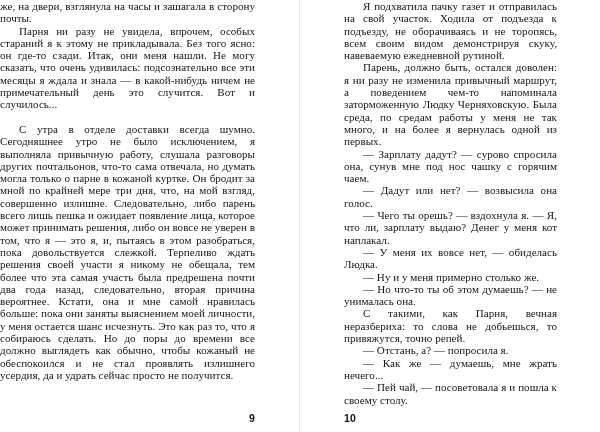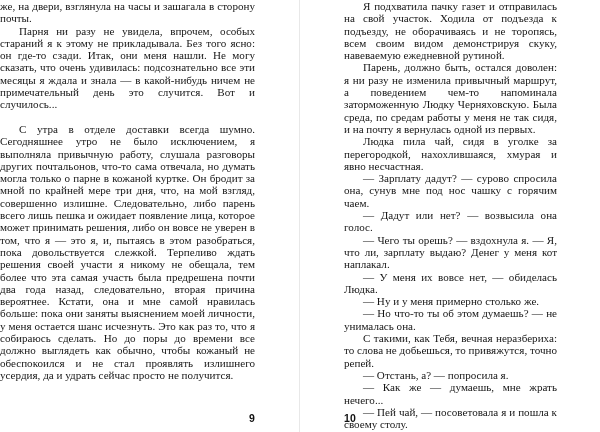--- a/index.html
+++ b/index.html
@@ -92,29 +92,28 @@
       <p>С утра в отделе доставки всегда шумно. Сегодняшнее утро не было исключением, я выполняла привычную работу, слушала разговоры других почтальонов, что-то сама отвечала, но думать могла только о парне в кожаной куртке. Он бродит за мной по крайней мере три дня, что, на мой взгляд, совершенно излишне. Следовательно, либо парень всего лишь пешка и ожидает появление лица, которое может принимать решения, либо он вовсе не уверен в том, что я — это я, и, пытаясь в этом разобраться, пока довольствуется слежкой. Терпеливо ждать решения своей участи я никому не обещала, тем более что эта самая участь была предрешена почти два года назад, следовательно, вторая причина вероятнее. Кстати, она и мне самой нравилась больше: пока они заняты выяснением моей личности, у меня остается шанс исчезнуть. Это как раз то, что я собираюсь сделать. Но до поры до времени все должно выглядеть как обычно, чтобы кожаный не обеспокоился и не стал проявлять излишнего усердия, да и удрать сейчас просто не получится.</p>
     </div>
     <div class="folio folio-left">9</div>
   </div>
 
   <div class="gutter-divider"></div>
 
   <div class="page page-right">
     <div class="text-body">
       <p>Я подхватила пачку газет и отправилась на свой участок. Ходила от подъезда к подъезду, не оборачиваясь и не торопясь, всем своим видом демонстрируя скуку, навеваемую ежедневной рутиной.</p>
-      <p>Парень, должно быть, остался доволен: я ни разу не изменила привычный маршрут, а поведением чем-то напоминала заторможенную Людку Черняховскую. Была среда, по средам работы у меня не так сидя, и на почту я вернулась одной из первых.</p>
-      <p>Людка пила чай, сидя в уголке за перегородкой, нахохлившаяся, хмурая и явно несчастная.</p>
+      <p>Парень, должно быть, остался доволен: я ни разу не изменила привычный маршрут, а поведением чем-то напоминала заторможенную Людку Черняховскую. Была среда, по средам работы у меня не так много, и на более я вернулась одной из первых.</p>
       <p>— Зарплату дадут? — сурово спросила она, сунув мне под нос чашку с горячим чаем.</p>
       <p>— Дадут или нет? — возвысила она голос.</p>
       <p>— Чего ты орешь? — вздохнула я. — Я, что ли, зарплату выдаю? Денег у меня кот наплакал.</p>
       <p>— У меня их вовсе нет, — обиделась Людка.</p>
       <p>— Ну и у меня примерно столько же.</p>
       <p>— Но что-то ты об этом думаешь? — не унималась она.</p>
-      <p>С такими, как Тебя, вечная неразбериха: то слова не добьешься, то привяжутся, точно репей.</p>
+      <p>С такими, как Парня, вечная неразбериха: то слова не добьешься, то привяжутся, точно репей.</p>
       <p>— Отстань, а? — попросила я.</p>
       <p>— Как же — думаешь, мне жрать нечего...</p>
       <p>— Пей чай, — посоветовала я и пошла к своему столу.</p>
     </div>
     <div class="folio folio-right">10</div>
   </div>
 
 </div>
 
 </body></html>

